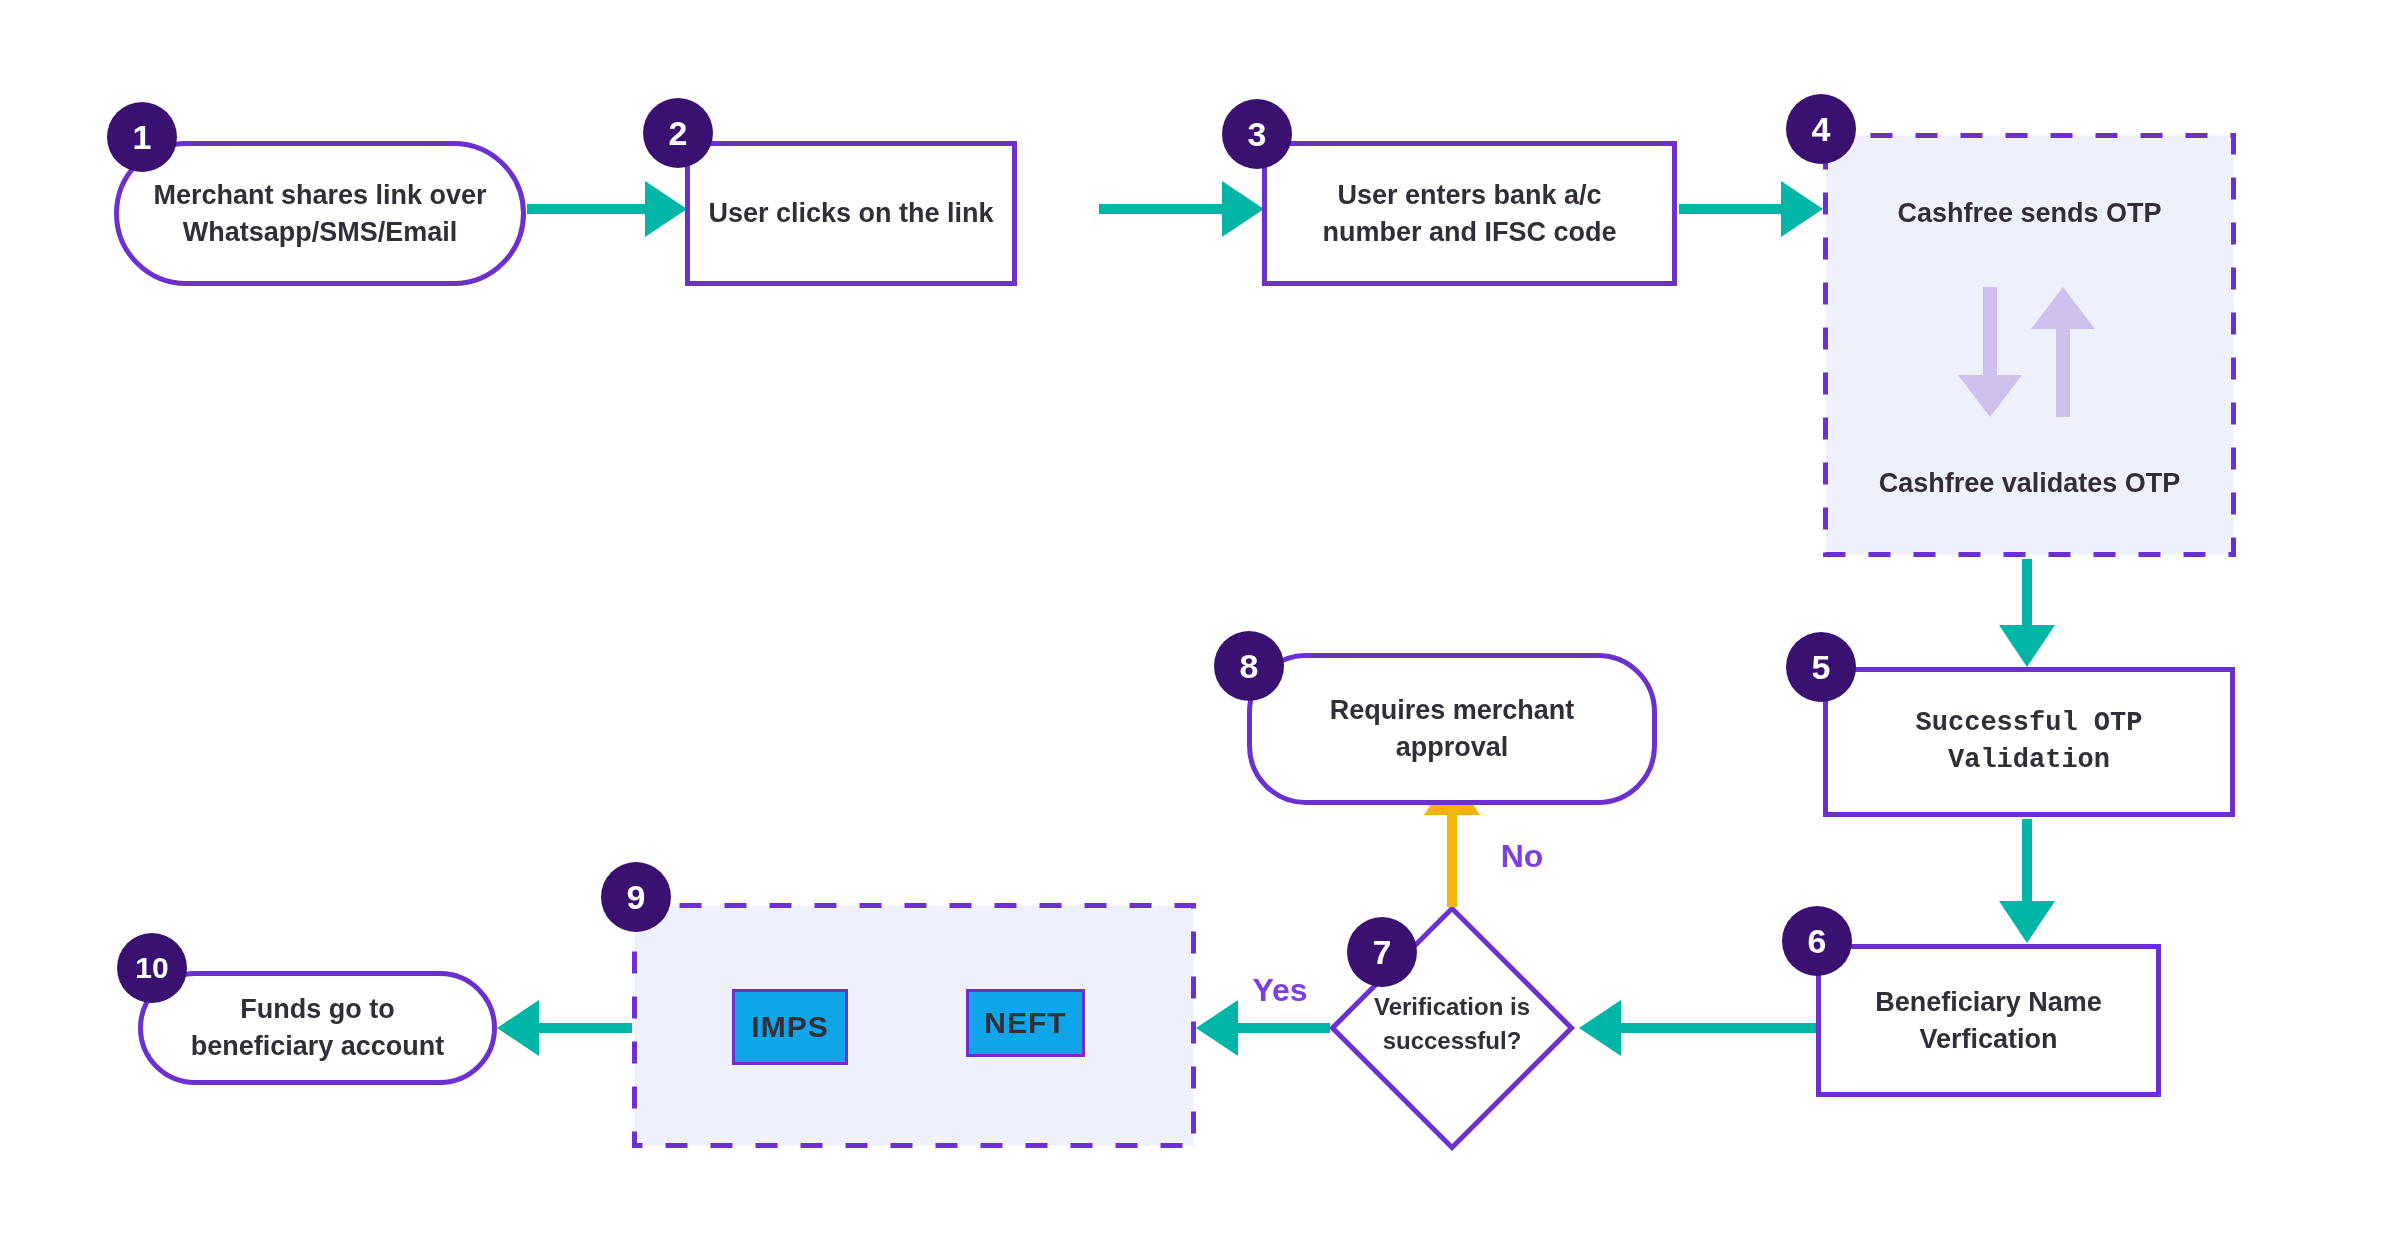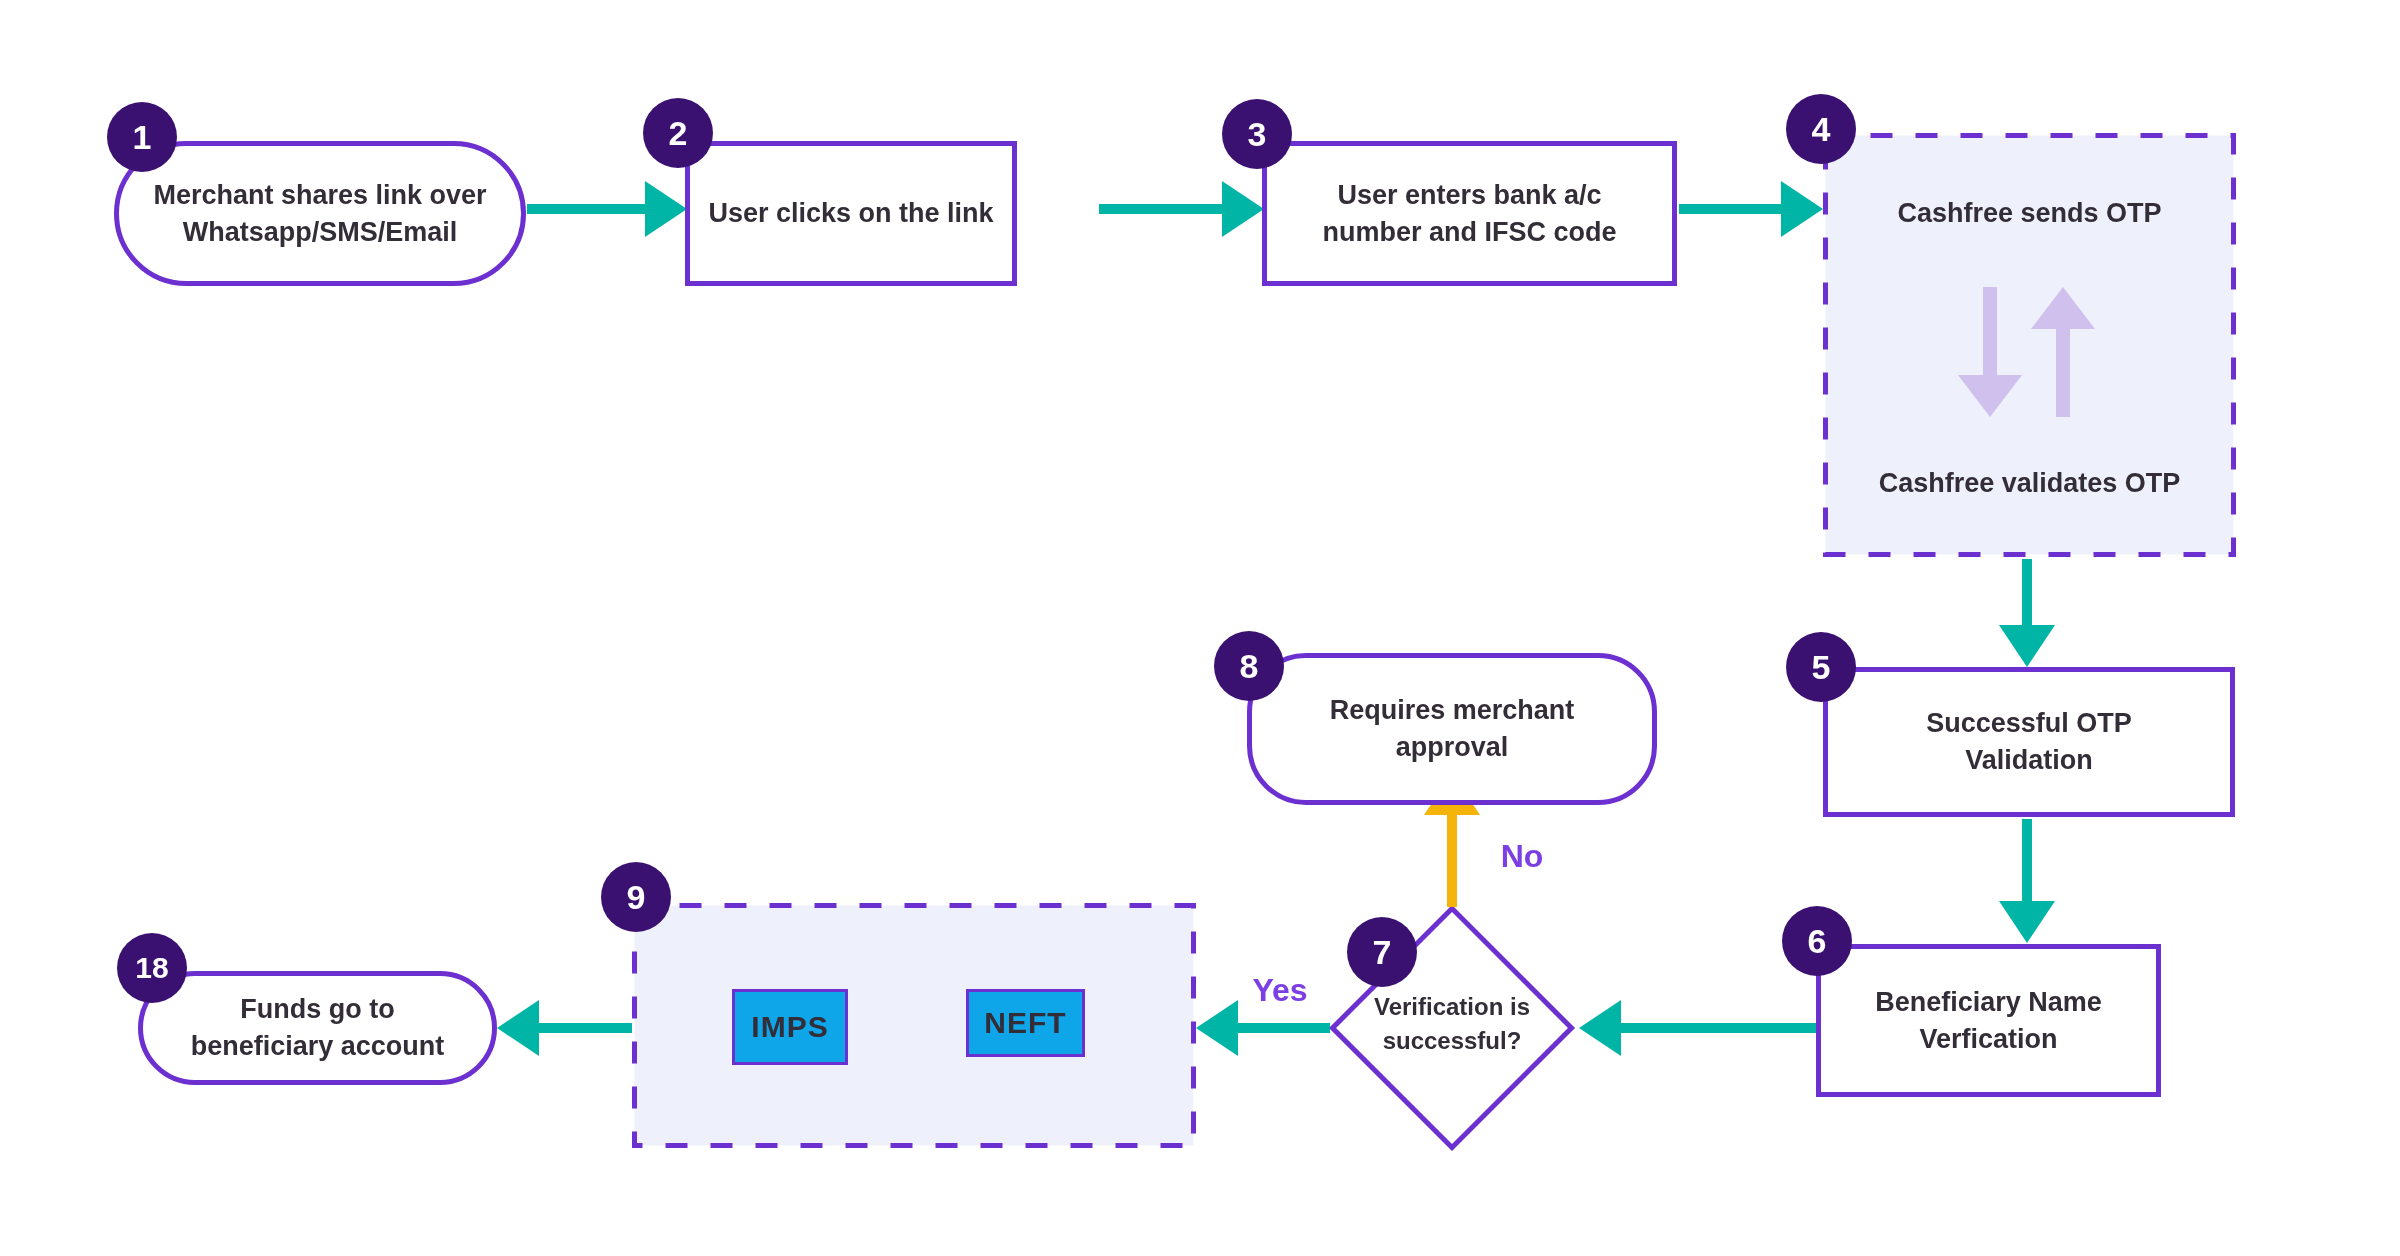--- a/index.html
+++ b/index.html
@@ -11,21 +11,21 @@
     position:relative;width:2400px;height:1256px;background:#ffffff;overflow:hidden;
     font-family:"Liberation Sans",sans-serif;
   }
   .node{position:absolute;box-sizing:border-box;background:#fff;border:5px solid var(--purple);
     display:flex;align-items:center;justify-content:center;}
   .node-label{white-space:pre-line;text-align:center;color:var(--text);
     font-size:27px;font-weight:700;line-height:37px;}
   .pill1{left:114px;top:141px;width:412px;height:145px;border-radius:73px;}
   .rect2{left:685px;top:141px;width:332px;height:145px;}
   .rect3{left:1262px;top:141px;width:415px;height:145px;}
-  .rect5{left:1823px;top:667px;width:412px;height:150px;}
+  .rect5{left:1823px;top:667px;width:412px;height:150px;font-family:Liberation Mono, monospace;}
   .rect6{left:1816px;top:944px;width:345px;height:153px;}
   .pill8{left:1247px;top:653px;width:410px;height:152px;border-radius:59px;}
   .pill10{left:138px;top:971px;width:359px;height:114px;border-radius:57px;}
   .dashbox{position:absolute;}
   .dash4{left:1823px;top:133px;width:413px;height:424px;}
   .dash9{left:632px;top:903px;width:564px;height:245px;}
   .dash-svg{position:absolute;left:0;top:0;}
   .n4-text{position:absolute;left:1823px;width:413px;text-align:center;color:var(--text);
     font-size:27px;font-weight:700;}
   .n4-top{top:198px;}
@@ -161,15 +161,15 @@
   <div class="minibox neft">NEFT</div>
   <div class="badge b9">9</div>
 
   <div class="shaft" style="left:539px;top:1023px;width:93px;height:10px;"></div>
   <div class="head head-left" style="left:497px;top:1000px;"></div>
 
   <div class="node pill10">
     <div class="node-label">Funds go to
 beneficiary account</div>
   </div>
-  <div class="badge b10">18</div>
+  <div class="badge b10">10</div>
 
 </div>
 
 </body></html>

